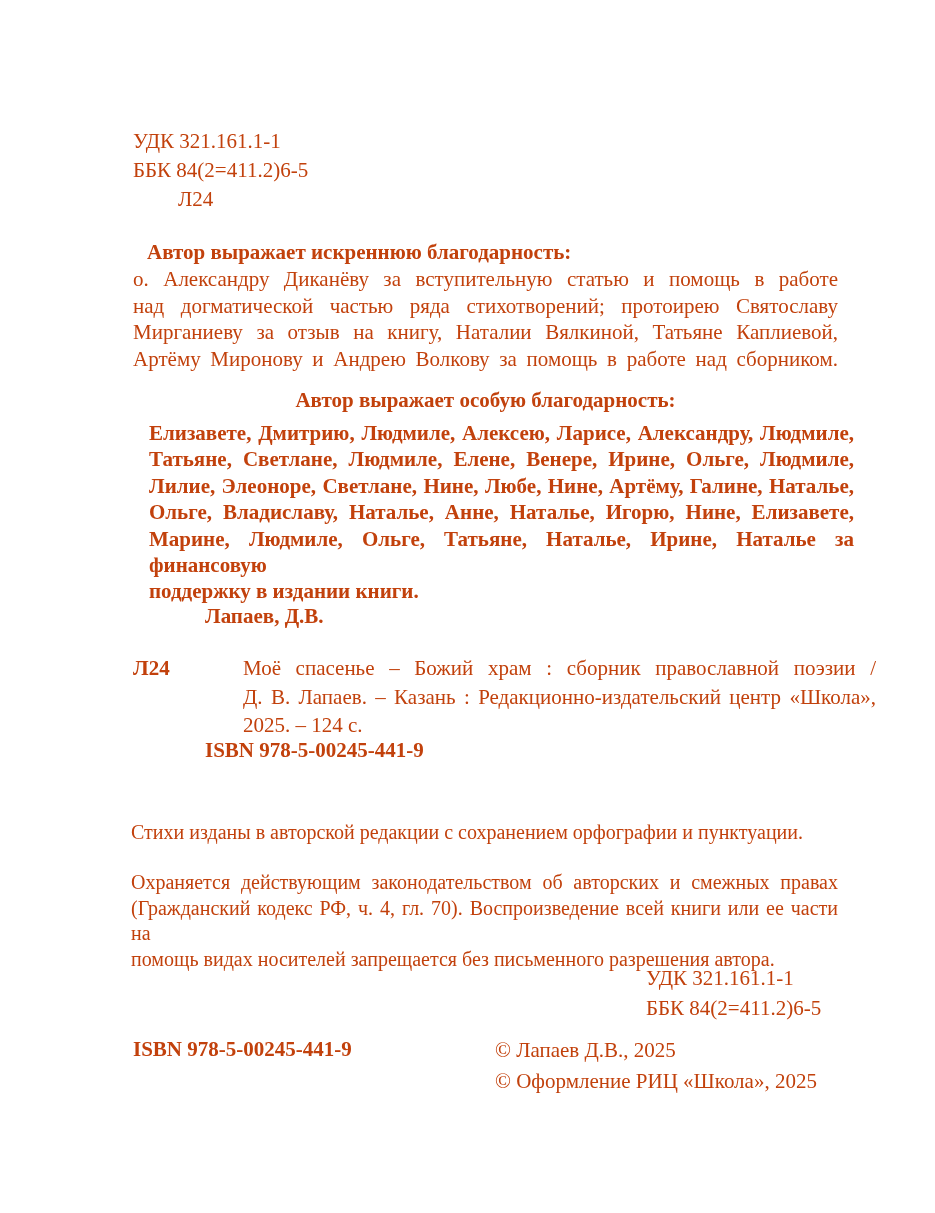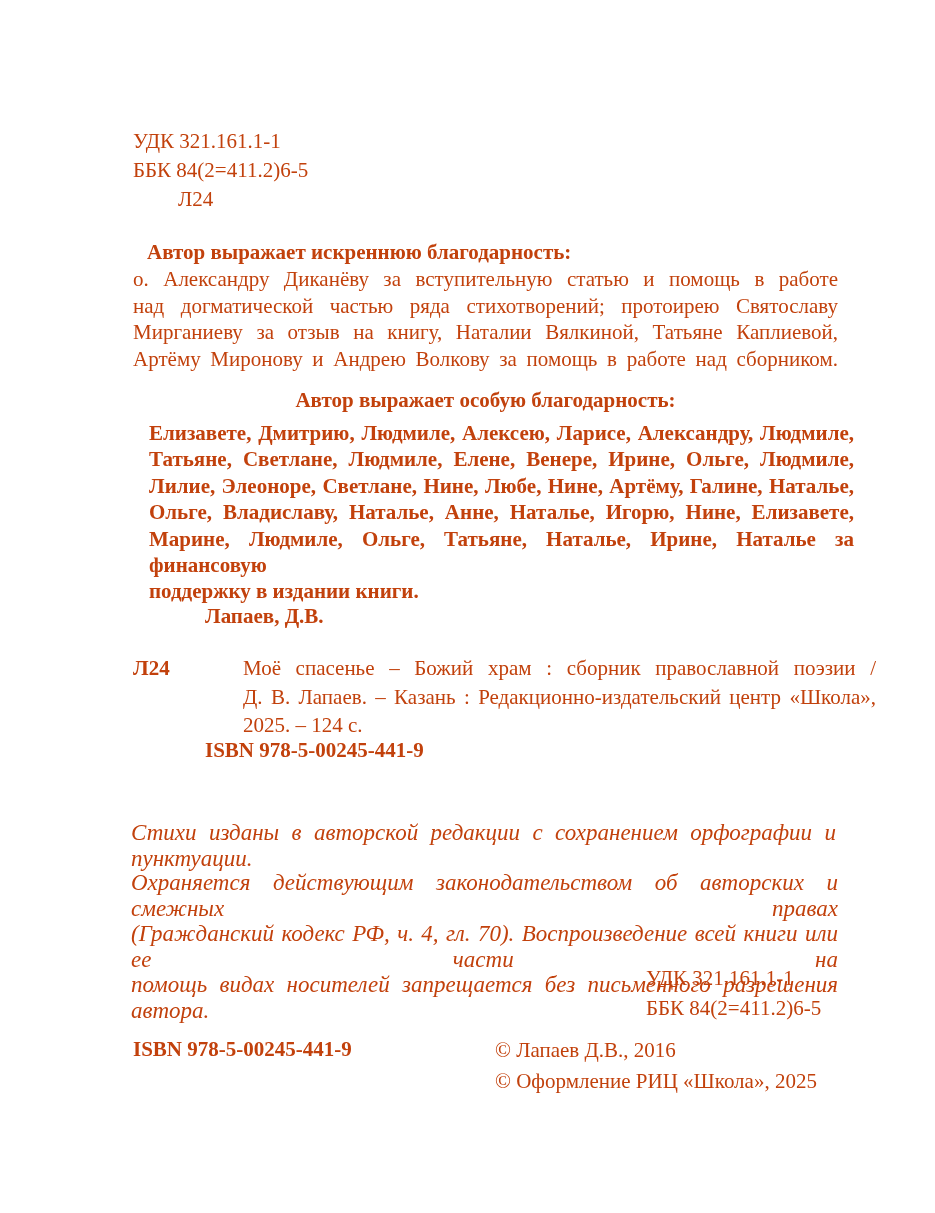--- a/index.html
+++ b/index.html
@@ -49,22 +49,21 @@
     position: absolute;
     left: 0;
     top: 0;
     font-weight: bold;
   }
   .bib-entry .bib-lines { margin-left: 110px; width: 633px; }
   .bib-isbn { left: 205px; top: 737px; font-weight: bold; }
 
   
   .note-italic {
-    font-style: italic;
-    font-size: 23px;
+    font-size: 20px;
     line-height: 25.5px;
   }
   .note1 { left: 131px; top: 820px; width: 705px; }
   .note2 { left: 131px; top: 870px; width: 707px; }
 
   
   .bottom-codes { left: 646px; top: 964px; line-height: 29.5px; }
 
   
   .footer-isbn { left: 133px; top: 1036px; font-weight: bold; }
@@ -120,17 +119,17 @@
       <div class="jline last">помощь видах носителей запрещается без письменного разрешения автора.</div>
     </div>
 
   <div class="abs bottom-codes">
     <div>УДК 321.161.1-1</div>
     <div>ББК 84(2=411.2)6-5</div>
   </div>
 
   <div class="abs footer-isbn">ISBN 978-5-00245-441-9</div>
   <div class="abs footer-copyright">
-    <div>© Лапаев Д.В., 2016</div>
+    <div>© Лапаев Д.В., 2025</div>
     <div>© Оформление РИЦ «Школа», 2025</div>
   </div>
 
 </div>
 
 </body></html>

